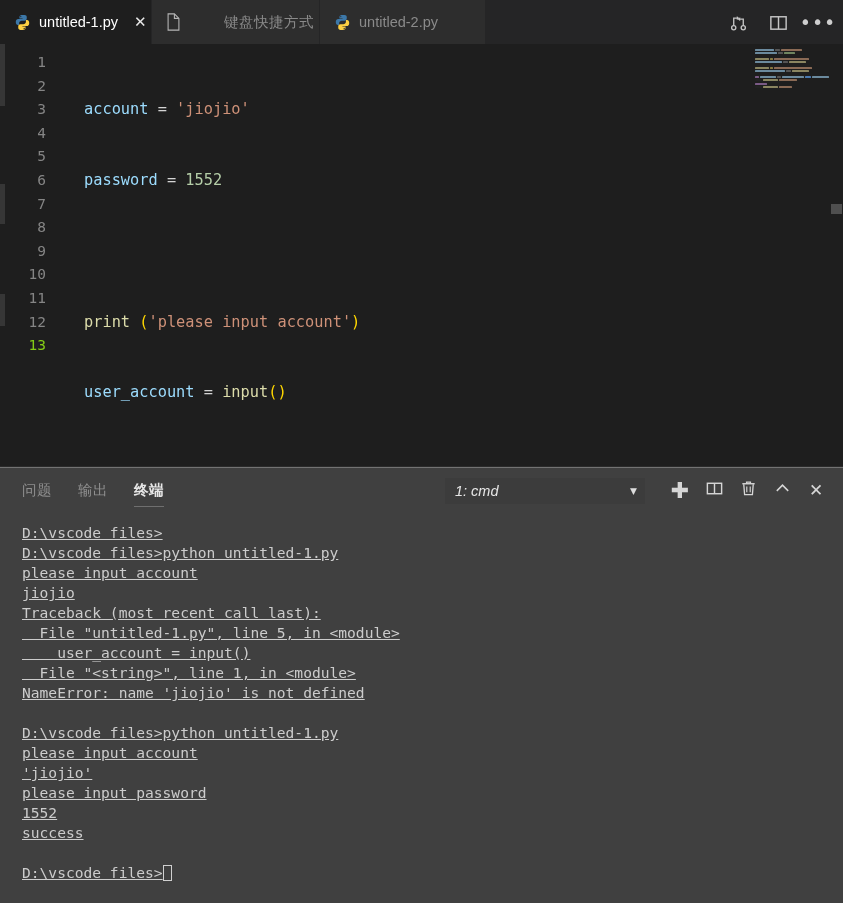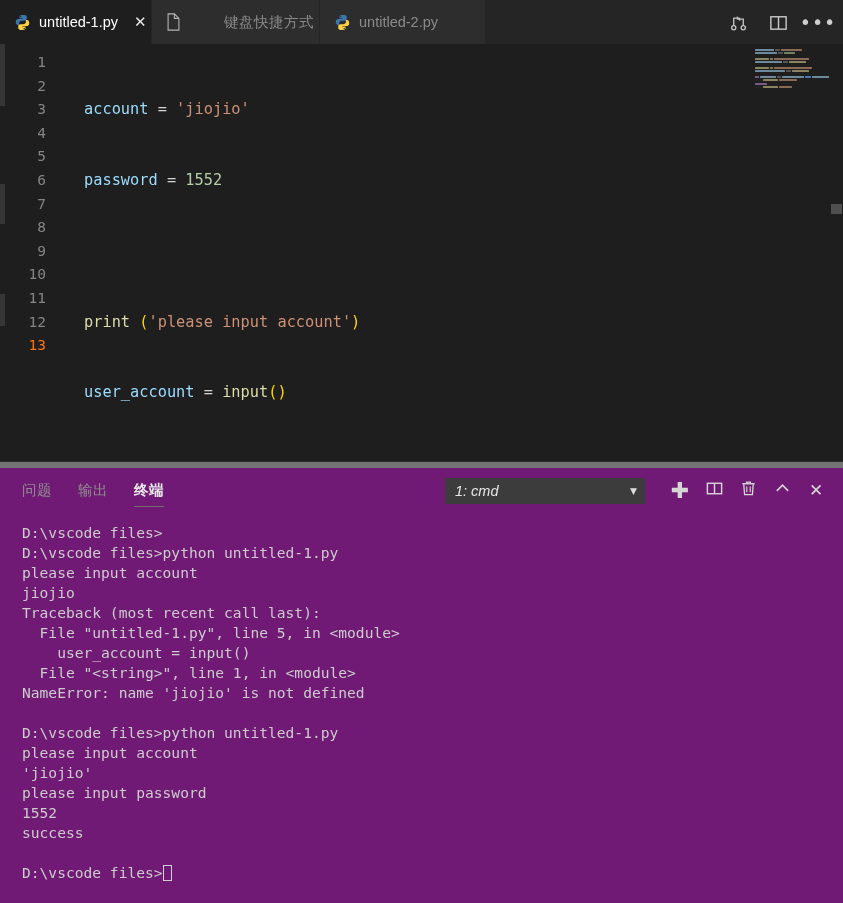--- a/index.html
+++ b/index.html
@@ -101,21 +101,21 @@
     padding-top: 7px;
     box-sizing: border-box;
     text-align: right;
     padding-right: 16px;
     font-family: "DejaVu Sans Mono", monospace;
     font-size: 14.5px;
     color: #858585;
     line-height: 23.6px;
     user-select: none;
   }
-  .gutter div.cur { color: #f97316; }
+  .gutter div.cur { color: #84cc16; }
   .code {
     flex: 1 1 auto;
     padding-top: 7px;
     font-family: "DejaVu Sans Mono", monospace;
     font-size: 15.3px;
     line-height: 23.6px;
     white-space: pre;
     position: relative;
   }
   .code .ln { position: relative; padding-left: 22px; height: 23.6px; }
@@ -154,22 +154,22 @@
   }
   .editor-bottom-shadow {
     position: absolute;
     left:0; right:0; bottom:0; height:1px; background:#2b2b2b;
   }
 
   
   .panel {
     flex: 0 0 435px;
     height: 435px;
-    background: #701a75;
-    border-top: 6px solid #737373;
+    background: #404040;
+    border-top: 1px solid #737373;
     display: flex;
     flex-direction: column;
     position: relative;
   }
   .panel-header {
     height: 45px;
     flex: 0 0 45px;
     display: flex;
     align-items: center;
     padding-left: 22px;
@@ -225,20 +225,21 @@
 
   .terminal {
     flex: 1 1 auto;
     padding: 10px 0 0 22px;
     font-family: "DejaVu Sans Mono", monospace;
     font-size: 14.6px;
     line-height: 20px;
     color: #cccccc;
     white-space: pre;
     overflow: hidden;
+    text-decoration: underline;
   }
   .term-line { height: 20px; }
   .term-cursor {
     display: inline-block;
     width: 9px;
     height: 16px;
     border: 1px solid #d0d0d0;
     box-sizing: border-box;
     vertical-align: -3px;
   }

